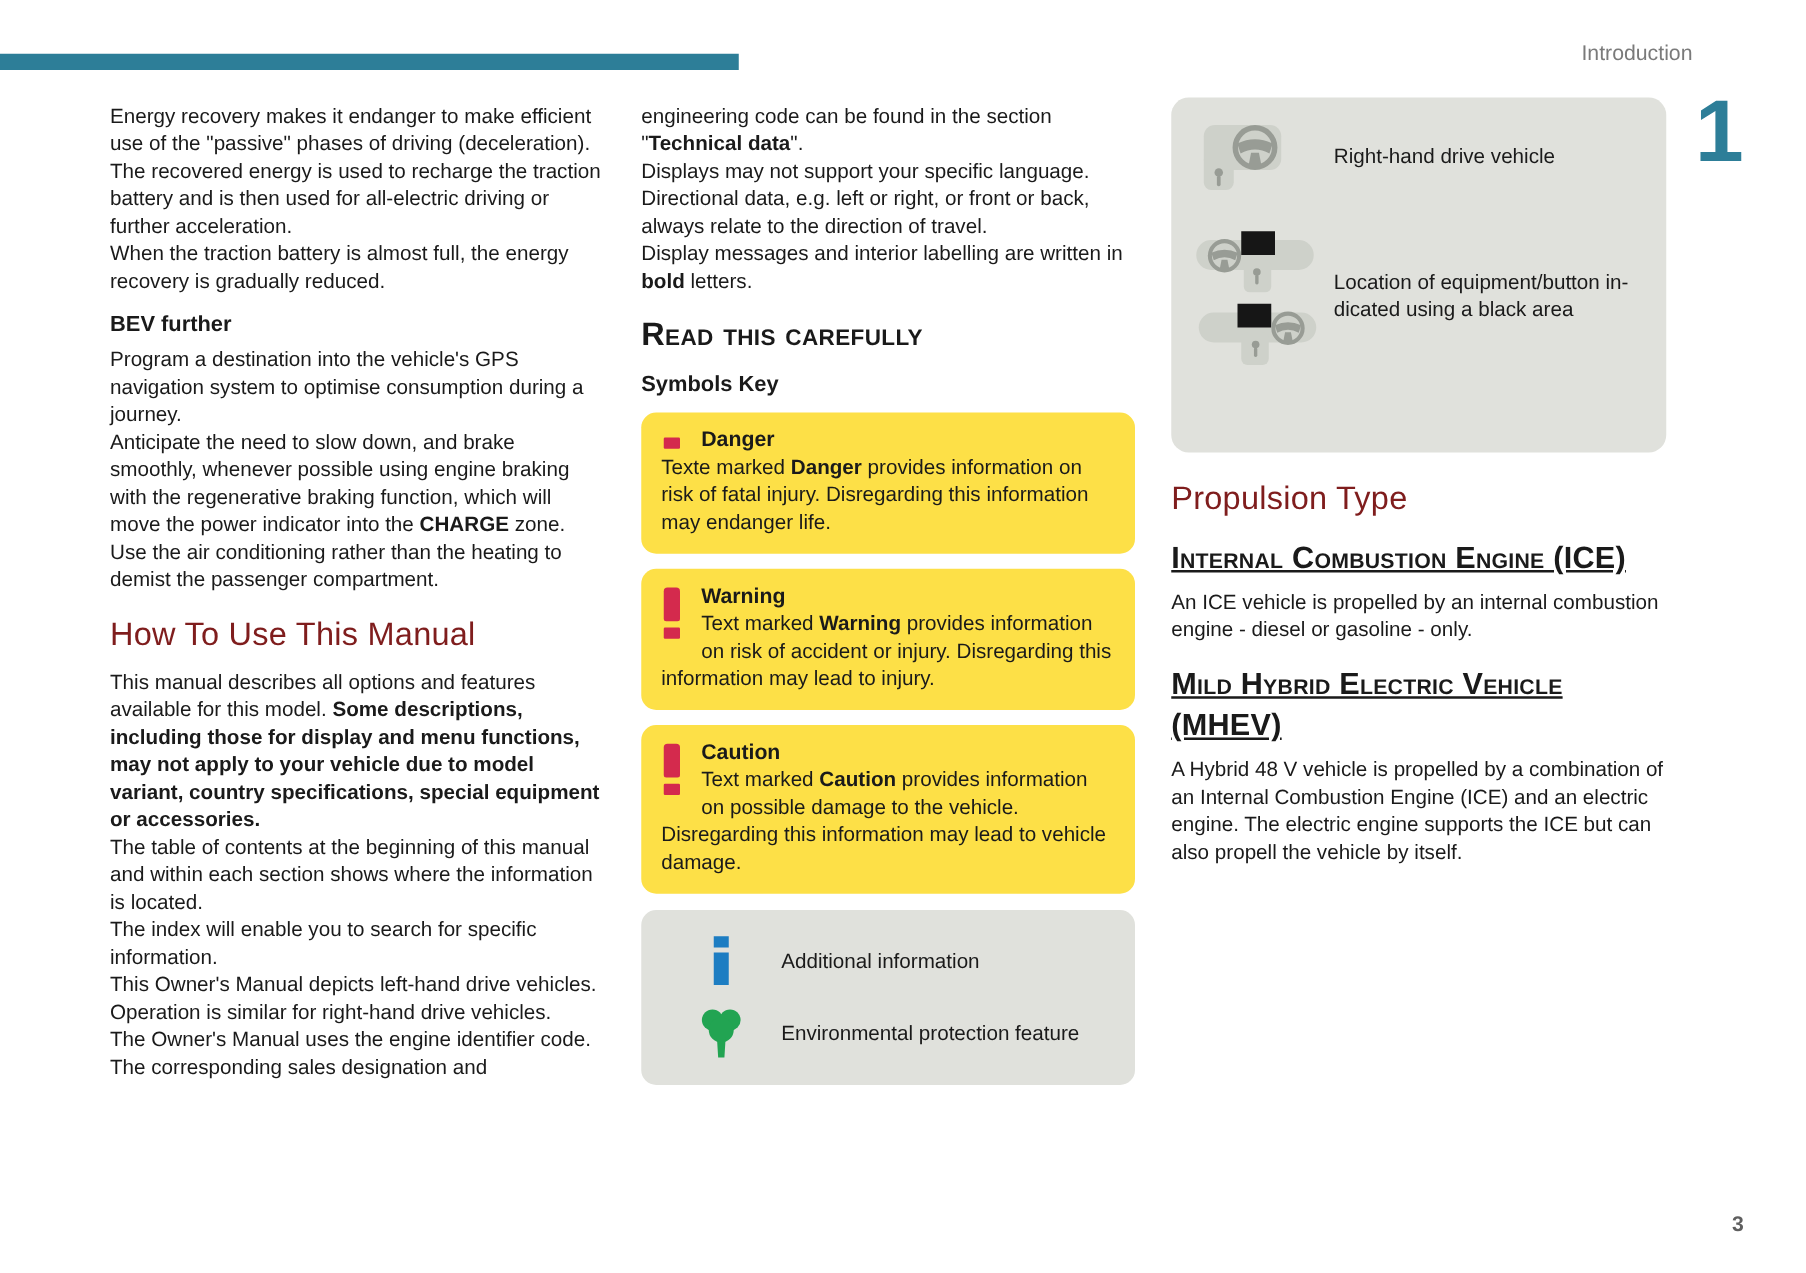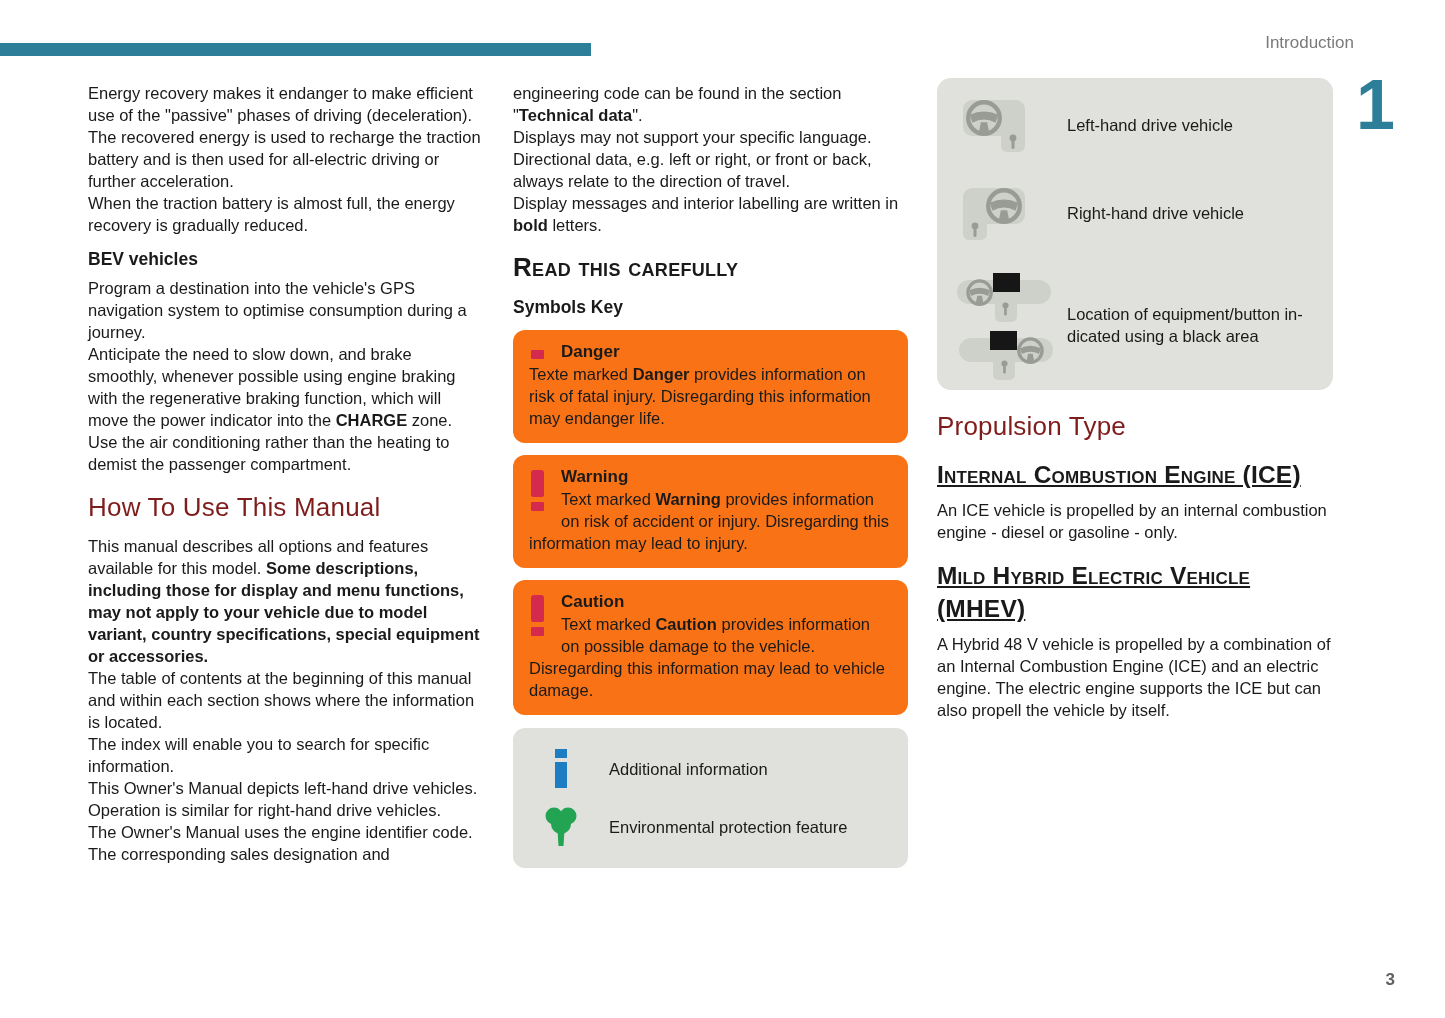--- a/index.html
+++ b/index.html
@@ -18,28 +18,28 @@
   .col3{left:937px;width:396px;top:78px;}
 
   .p{font-size:16.5px;line-height:22px;margin:0;}
   .bold{font-weight:700;}
 
   .h-sub{font-size:17.5px;font-weight:700;margin:13px 0 7px;}
   .h-big{font-size:26px;font-weight:400;color:#7f1d1d;margin:17px 0 12px;letter-spacing:0.2px;}
   .h-sc{font-variant-caps:small-caps;font-weight:700;font-size:26px;margin:15px 0 0;letter-spacing:0.3px;line-height:1.25;}
   .h-sc2{font-variant-caps:small-caps;font-weight:700;font-size:24.5px;margin:16px 0 8px;letter-spacing:0.2px;line-height:1.35;text-decoration:underline;}
 
-  .graybox{background:#f97316;border-radius:12px;padding:11px 16px 14px;margin-top:12px;}
+  .graybox{background:#fde047;border-radius:12px;padding:11px 16px 14px;margin-top:12px;}
   .graybox .box-title{font-size:17px;font-weight:700;line-height:22px;}
   .graybox .box-body{font-size:16.5px;line-height:22px;}
   .excl{float:left;width:17px;margin:4px 13px 2px 2px;}
   .excl .bar{width:13px;height:27px;background:#d42a4d;border-radius:3px 3px 2px 2px;}
   .excl .dot{width:13px;height:9px;background:#d42a4d;margin-top:5px;border-radius:1px;}
 
-  .infobox{background:#e0e1dc;border-radius:12px;margin-top:13px;padding:14px 0;}
+  .infobox{background:#e0e1dc;border-radius:12px;margin-top:13px;padding:14px 16px;}
   .info-row{display:flex;align-items:center;min-height:54px;}
   .info-row + .info-row{margin-top:4px;}
   .info-icon-cell{width:96px;display:flex;justify-content:center;align-items:center;}
   .info-label{font-size:16.5px;line-height:22px;}
   .info-i .dot{width:12px;height:9px;background:#1d7dc2;margin-bottom:4px;}
   .info-i .stem{width:12px;height:26px;background:#1d7dc2;}
 
   .legendbox{background:#e0e1dc;border-radius:14px;padding:16px 14px 10px 18px;min-height:284px;box-sizing:border-box;}
   .legend-row{display:flex;align-items:center;margin-bottom:26px;}
   .legend-row:last-child{margin-bottom:0;}
@@ -69,21 +69,21 @@
 
 <div class="accent-bar"></div>
 <div class="section-label">Introduction</div>
 <div class="chapter-num">1</div>
 <div class="page-num">3</div>
 
 <div class="col col1">
   <p class="p"><span>Energy recovery makes it endanger to make efficient use of the "passive" phases of driving (deceleration).</span></p>
   <p class="p"><span>The recovered energy is used to recharge the traction battery and is then used for all-electric driving or further acceleration.</span></p>
   <p class="p"><span>When the traction battery is almost full, the energy recovery is gradually reduced.</span></p>
-  <h3 class="h-sub">BEV vehicles</h3>
+  <h3 class="h-sub">BEV further</h3>
   <p class="p"><span>Program a destination into the vehicle's GPS navigation system to optimise consumption during a journey.</span></p>
   <p class="p"><span>Anticipate the need to slow down, and brake smoothly, whenever possible using engine braking with the regenerative braking function, which will move the power indicator into the </span><span class="bold">CHARGE</span><span> zone.</span></p>
   <p class="p"><span>Use the air conditioning rather than the heating to demist the passenger compartment.</span></p>
   <h1 class="h-big">How To Use This Manual</h1>
   <p class="p"><span>This manual describes all options and features available for this model. </span><span class="bold">Some descriptions, including those for display and menu functions, may not apply to your vehicle due to model variant, country specifications, special equipment or accessories.</span></p>
   <p class="p"><span>The table of contents at the beginning of this manual and within each section shows where the information is located.</span></p>
   <p class="p"><span>The index will enable you to search for specific information.</span></p>
   <p class="p"><span>This Owner's Manual depicts left-hand drive vehicles. Operation is similar for right-hand drive vehicles.</span></p>
   <p class="p"><span>The Owner's Manual uses the engine identifier code. The corresponding sales designation and</span></p>
 </div>
@@ -142,31 +142,20 @@
       <span class="info-label">Environmental protection feature</span>
     </div>
   </div>
 </div>
 
 <div class="col col3">
   <div class="legendbox">
     <div class="legend-row">
       <span class="legend-icon-cell">
         <svg width="78" height="62" viewBox="0 0 78 62" style="color:#989c95">
-          <rect x="8" y="6" width="62" height="36" rx="9" fill="#ced1ca"></rect>
-          <rect x="46" y="28" width="24" height="30" rx="6" fill="#ced1ca"></rect>
-          <use href="#sym-wheel" transform="translate(8,3) scale(1.05)"></use>
-          <use href="#sym-lever" transform="translate(53,40)"></use>
-        </svg>
-      </span>
-      <span class="legend-label">Left-hand drive vehicle</span>
-    </div>
-    <div class="legend-row">
-      <span class="legend-icon-cell">
-        <svg width="78" height="62" viewBox="0 0 78 62" style="color:#989c95">
           <g transform="translate(78,0) scale(-1,1)">
             <rect x="8" y="6" width="62" height="36" rx="9" fill="#ced1ca"></rect>
             <rect x="46" y="28" width="24" height="30" rx="6" fill="#ced1ca"></rect>
             <use href="#sym-wheel" transform="translate(8,3) scale(1.05)"></use>
             <use href="#sym-lever" transform="translate(53,40)"></use>
           </g>
         </svg>
       </span>
 
       <span class="legend-label">Right-hand drive vehicle</span>

